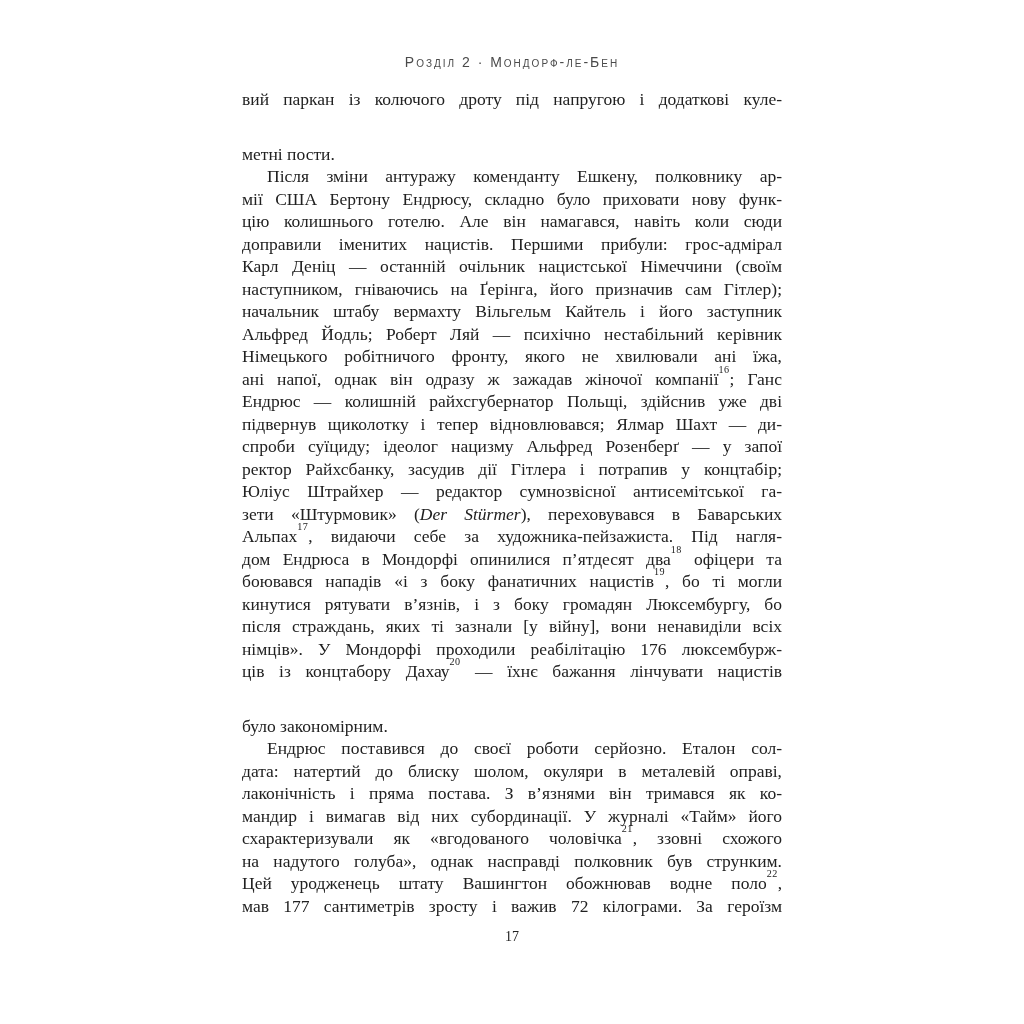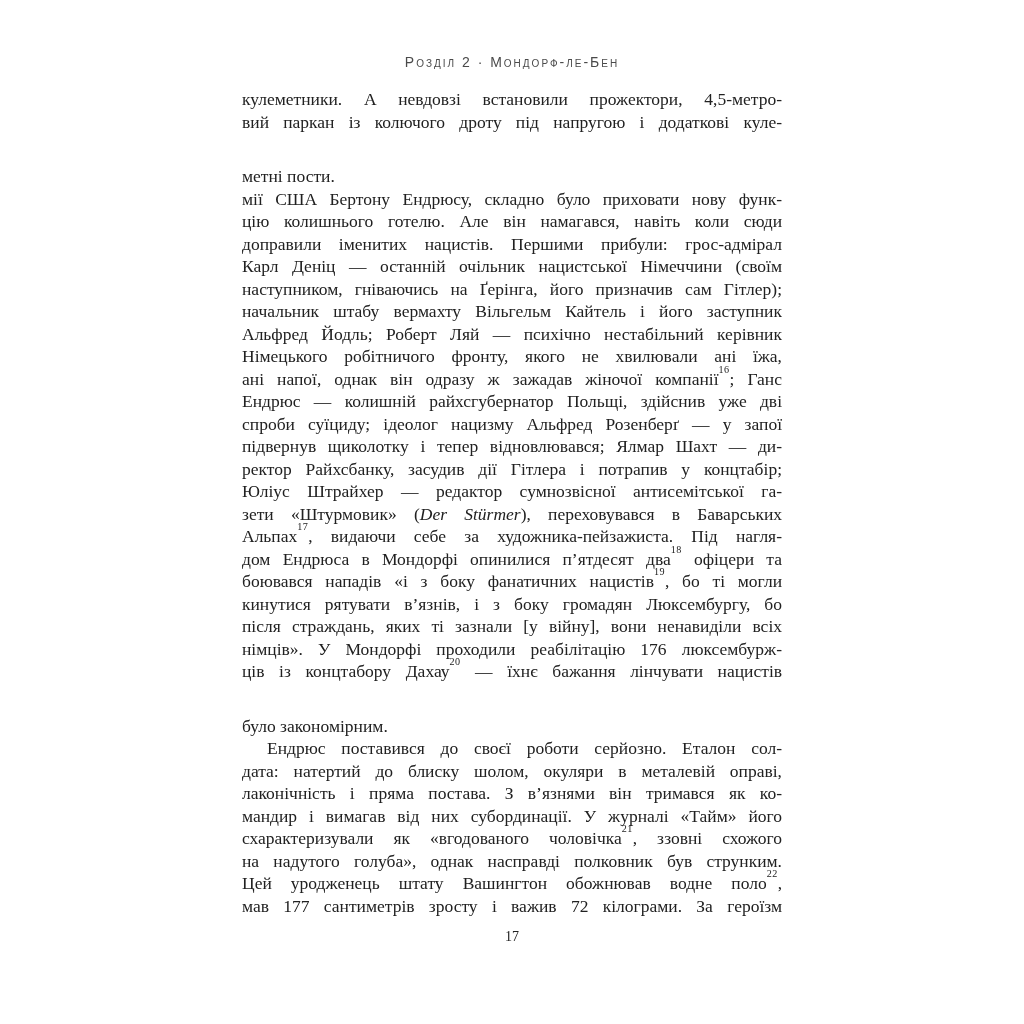--- a/index.html
+++ b/index.html
@@ -71,38 +71,38 @@
 </head>
 <body>
 
 <div class="book-page">
 
   <div class="running-header">Розділ 2 · Мондорф-ле-Бен</div>
 
   <div class="text-block">
 
     <div class="paragraph">
-      <div class="line just">кулеметники. А невдовзі встановили прожектори, 4,5-метро-</div>
       <div class="line just">вий паркан із колючого дроту під напругою і додаткові куле-</div>
       <div class="line last">метні пости.</div>
     </div>
 
     <div class="paragraph">
+      <div class="line just ind">Після зміни антуражу коменданту Ешкену, полковнику ар-</div>
       <div class="line just">мії США Бертону Ендрюсу, складно було приховати нову функ-</div>
       <div class="line just">цію колишнього готелю. Але він намагався, навіть коли сюди</div>
       <div class="line just">доправили іменитих нацистів. Першими прибули: грос-адмірал</div>
       <div class="line just">Карл Деніц — останній очільник нацистської Німеччини (своїм</div>
       <div class="line just">наступником, гніваючись на Ґерінга, його призначив сам Гітлер);</div>
       <div class="line just">начальник штабу вермахту Вільгельм Кайтель і його заступник</div>
       <div class="line just">Альфред Йодль; Роберт Ляй — психічно нестабільний керівник</div>
       <div class="line just">Німецького робітничого фронту, якого не хвилювали ані їжа,</div>
       <div class="line just"><span>ані напої, однак він одразу ж зажадав жіночої компанії</span><sup>16</sup><span>; Ганс</span></div>
       <div class="line just">Ендрюс — колишній райхсгубернатор Польщі, здійснив уже дві</div>
+      <div class="line just">підвернув щиколотку і тепер відновлювався; Ялмар Шахт — ди-</div>
       <div class="line just">спроби суїциду; ідеолог нацизму Альфред Розенберґ — у запої</div>
-      <div class="line just">підвернув щиколотку і тепер відновлювався; Ялмар Шахт — ди-</div>
       <div class="line just">ректор Райхсбанку, засудив дії Гітлера і потрапив у концтабір;</div>
       <div class="line just">Юліус Штрайхер — редактор сумнозвісної антисемітської га-</div>
       <div class="line just"><span>зети «Штурмовик» (</span><i>Der Stürmer</i><span>), переховувався в Баварських</span></div>
       <div class="line just"><span>Альпах</span><sup>17</sup><span>, видаючи себе за художника-пейзажиста. Під нагля-</span></div>
       <div class="line just"><span>дом Ендрюса в Мондорфі опинилися п’ятдесят два</span><sup>18</sup><span> офіцери та</span></div>
       <div class="line just"><span>боювався нападів «і з боку фанатичних нацистів</span><sup>19</sup><span>, бо ті могли</span></div>
       <div class="line just">кинутися рятувати в’язнів, і з боку громадян Люксембургу, бо</div>
       <div class="line just">після страждань, яких ті зазнали [у війну], вони ненавиділи всіх</div>
       <div class="line just">німців». У Мондорфі проходили реабілітацію 176 люксембурж-</div>
       <div class="line just"><span>ців із концтабору Дахау</span><sup>20</sup><span> — їхнє бажання лінчувати нацистів</span></div>

